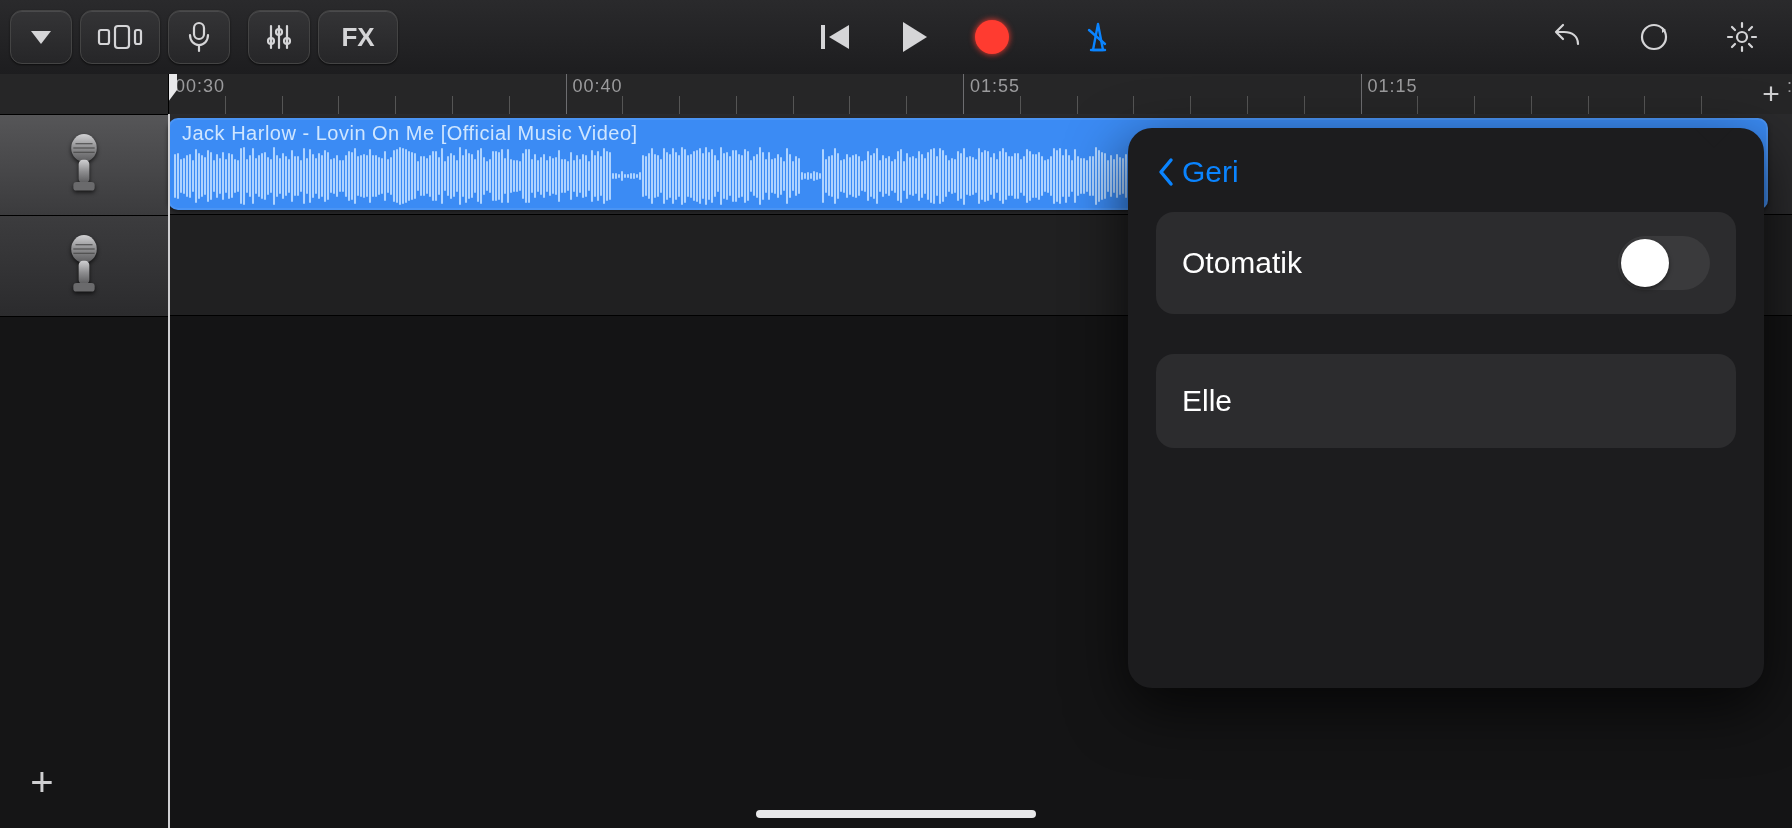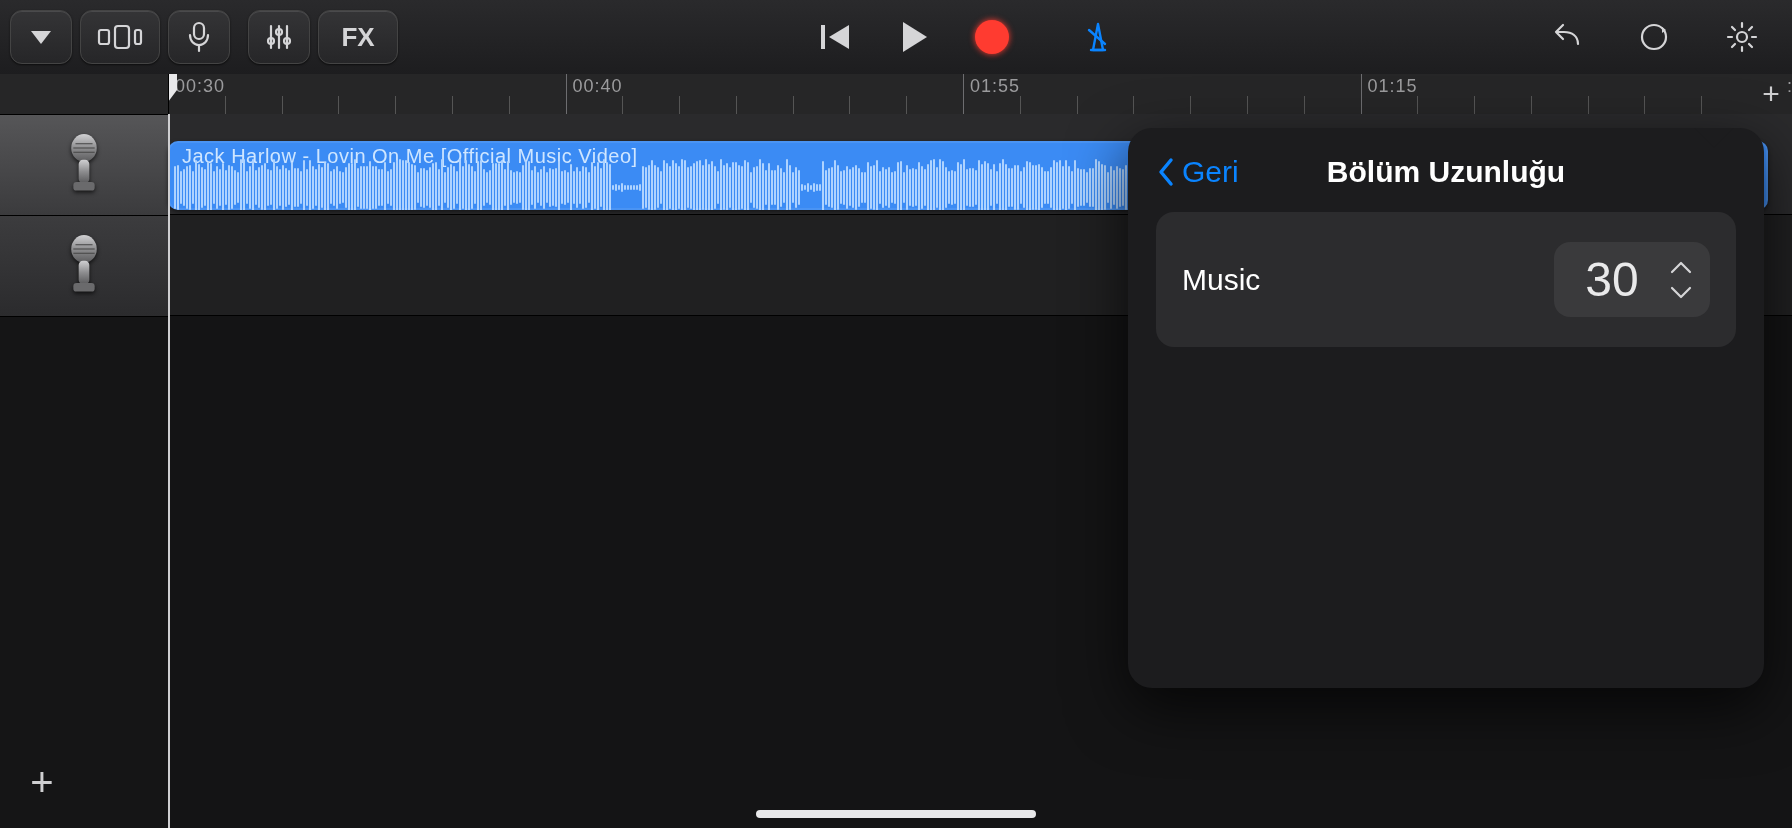--- a/index.html
+++ b/index.html
@@ -70,21 +70,20 @@
     position:absolute;left:168px;right:0;top:114px;bottom:0;background:#111112;
   }
   .lane{height:100px;border-bottom:1px solid #000;position:relative;background:#202021}
   .lane.sel{background:#2a2a2c}
   .lane.dark{background:#141415}
   .playline{position:absolute;left:0;top:0;bottom:0;width:2px;background:#cfcfd1}
   .region{
     position:absolute;top:4px;bottom:4px;left:0;right:24px;
     background:var(--region);border-radius:10px;overflow:hidden;
     box-shadow:inset 0 0 0 2px rgba(255,255,255,.08), 0 2px 4px rgba(0,0,0,.5);
-    margin-top:23px;
   }
   .region .title{position:absolute;left:14px;top:4px;font-size:20px;color:#cfe6ff;letter-spacing:.5px;white-space:nowrap}
   .region .wave{position:absolute;left:0;right:0;top:30px;bottom:6px;display:flex;align-items:center;gap:1px;padding:0 6px}
   .region .wave i{display:block;width:2px;background:#aed3ff;border-radius:1px}
   
   .popover{
     position:absolute;right:28px;top:128px;width:636px;height:560px;
     background:var(--popover);border-radius:24px;box-shadow:0 20px 60px rgba(0,0,0,.7);
     padding:22px 28px;box-sizing:border-box;overflow:hidden;
   }
@@ -824,36 +823,32 @@
 </div>
 
 <div class="popover">
   <div class="pop-header">
     <div class="pop-back">
       <svg width="20" height="30">
           <path d="M15 3 L5 15 L15 27" style="stroke:var(--accent);stroke-width:3.5;fill:none;stroke-linecap:round;stroke-linejoin:round"></path>
         </svg>
       <span>Geri</span>
     </div>
-    <div class="pop-title">Bölüm Uzunluğu</div>
-  </div>
-
+  </div>
+
+  <div class="pop-card">
+    <div class="pop-row">
+      <div class="label">Otomatik</div>
+      <div class="switch">
+        <div class="knob"></div>
+      </div>
+    </div>
+  </div>
 
   <div class="stepper-card">
     <div class="pop-row">
-      <div class="label">Music</div>
-      <div class="stepper">
-        <div class="val">30</div>
-        <div class="arrows">
-          <svg width="22" height="14">
-              <path d="M2 12 L11 3 L20 12" class="icon-stroke"></path>
-            </svg>
-          <svg width="22" height="14">
-              <path d="M2 2 L11 11 L20 2" class="icon-stroke"></path>
-            </svg>
-        </div>
-      </div>
+      <div class="label">Elle</div>
     </div>
   </div>
 
 </div>
 
 <div class="home-ind"></div>
 
 </body></html>

